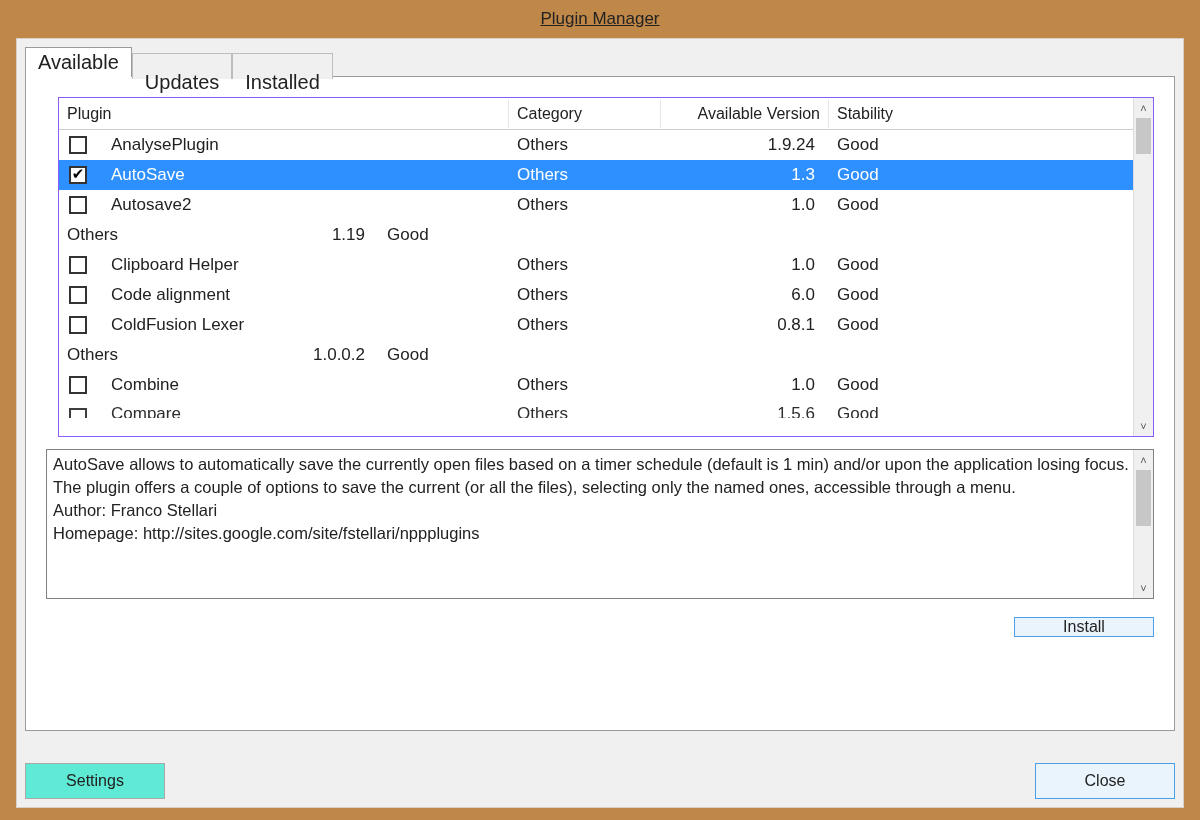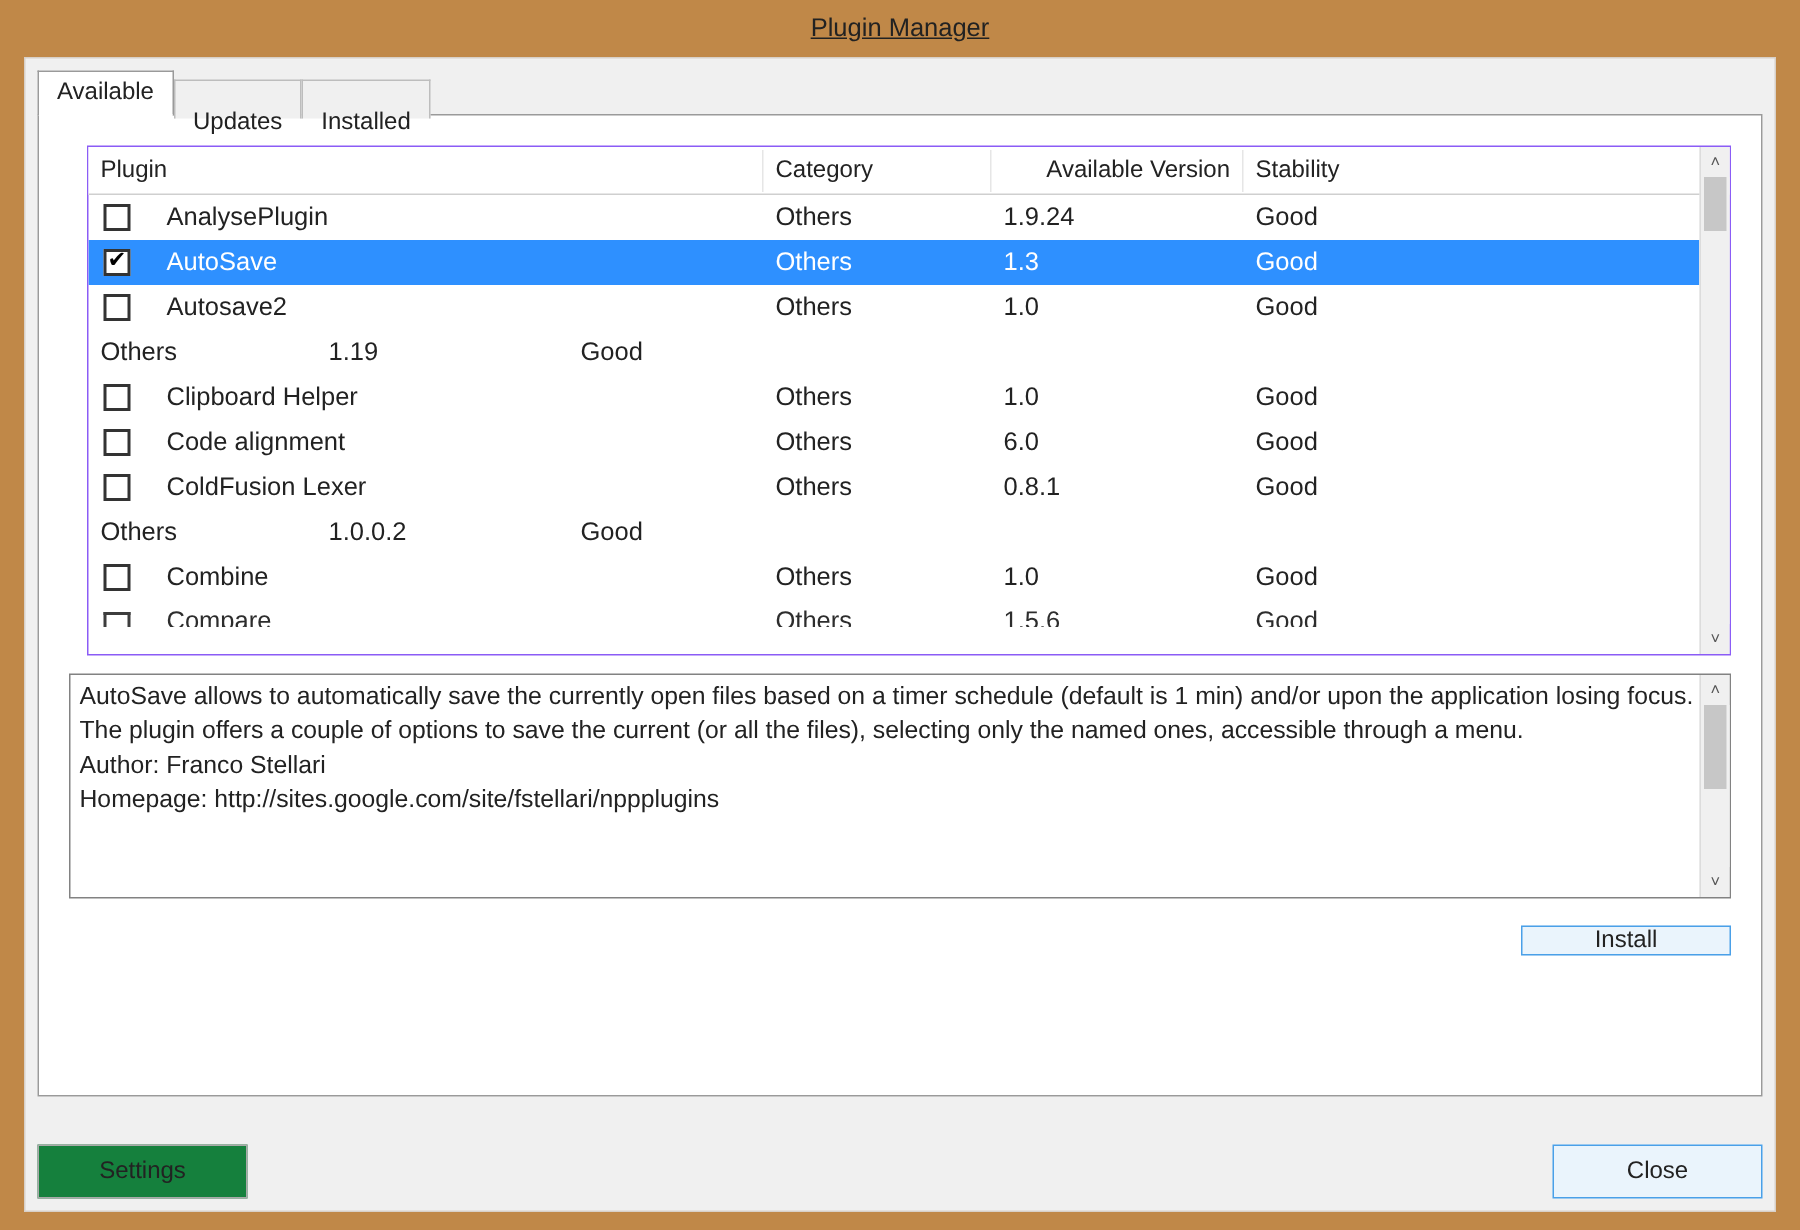--- a/index.html
+++ b/index.html
@@ -40,21 +40,21 @@
     left:8px; top:8px;
     display:flex;
     align-items:flex-end;
     height:30px;
     z-index:3;
   }
   .tab {
     border:1px solid #9a9a9a;
     background:#f0f0f0;
     padding:4px 12px 4px 12px;
-    font-size:16px;
+    font-size:20px;
     line-height:20px;
     color:#222;
     border-bottom:none;
     margin-right:0px;
     position:relative;
     cursor:default;
   }
   .tab.inactive {
     border-color:#bdbdbd;
     background:#f0f0f0;
@@ -114,21 +114,21 @@
     overflow:hidden;
   }
   .row {
     display:flex;
     height:30px;
     align-items:center;
     font-size:17px;
   }
   .row .cell { padding:0 8px; white-space:nowrap; }
   .row .cell.col-plugin { display:flex; align-items:center; gap:24px; }
-  .row .cell.col-version { text-align:left; padding-right:14px; }
+  .row .cell.col-version { text-align:right; padding-right:14px; }
   .row.selected { background:#2e90ff; color:#ffffff; }
   .row.selected .chk { accent-color:#000; }
 
   .chk {
     width:18px; height:18px;
     border:2px solid #333;
     background:#fff;
     display:inline-flex;
     align-items:center; justify-content:center;
     flex:0 0 18px;
@@ -201,21 +201,21 @@
     left:8px; bottom:8px;
     width:140px; height:36px;
   }
   .close-btn {
     position:absolute;
     right:8px; bottom:8px;
     width:140px; height:36px;
   }
 
   .btn {
-    background:#15803d;
+    background:#5eead4;
     border:1px solid #a9a9a9;
     font-size:16px;
     color:#222;
     display:flex; align-items:center; justify-content:center;
     cursor:default;
     font-family:inherit;
   }
   .btn.primary {
     border:1px solid #4aa0e8;
     background:#eaf4fc;

